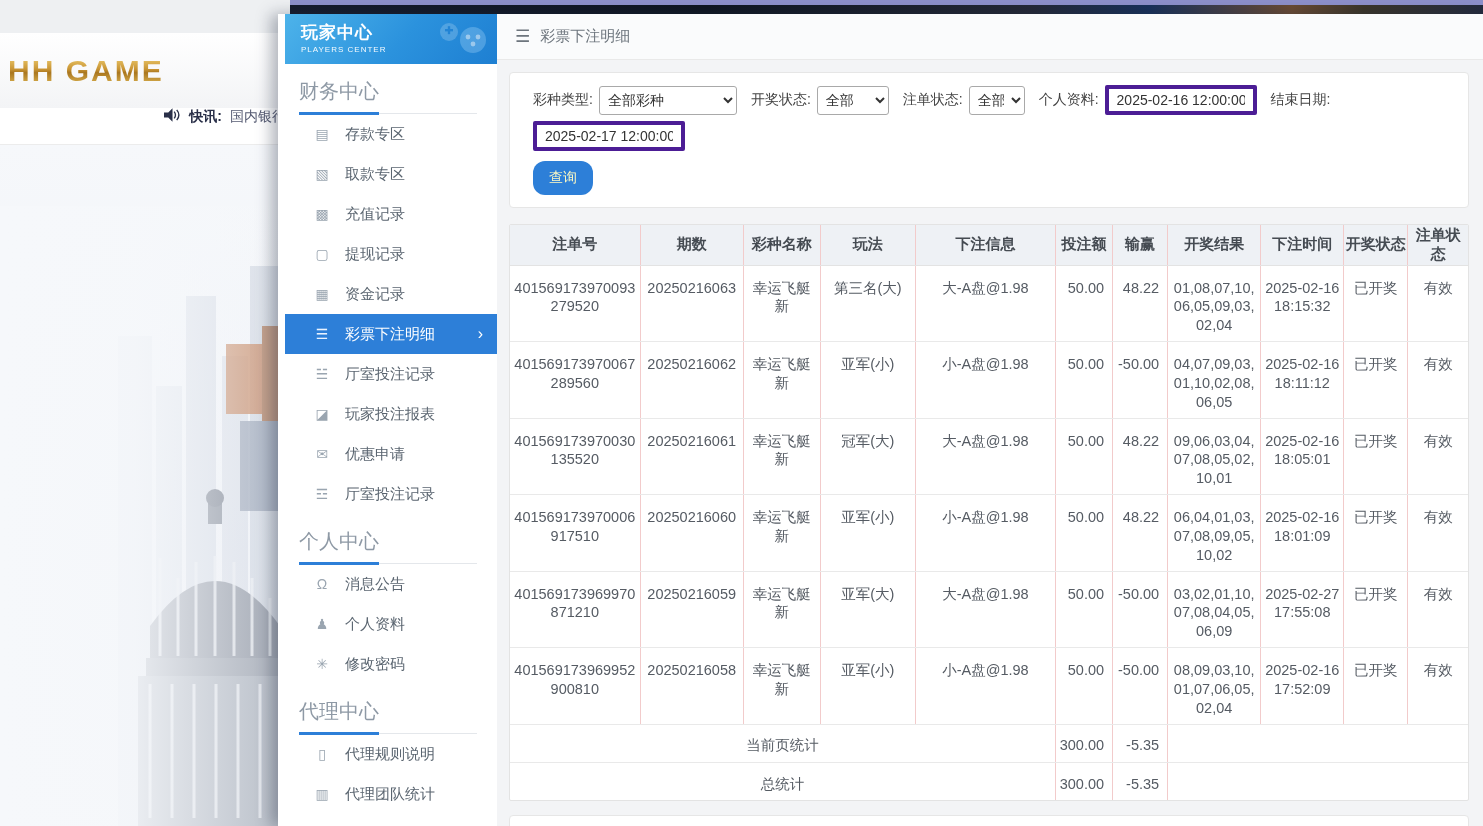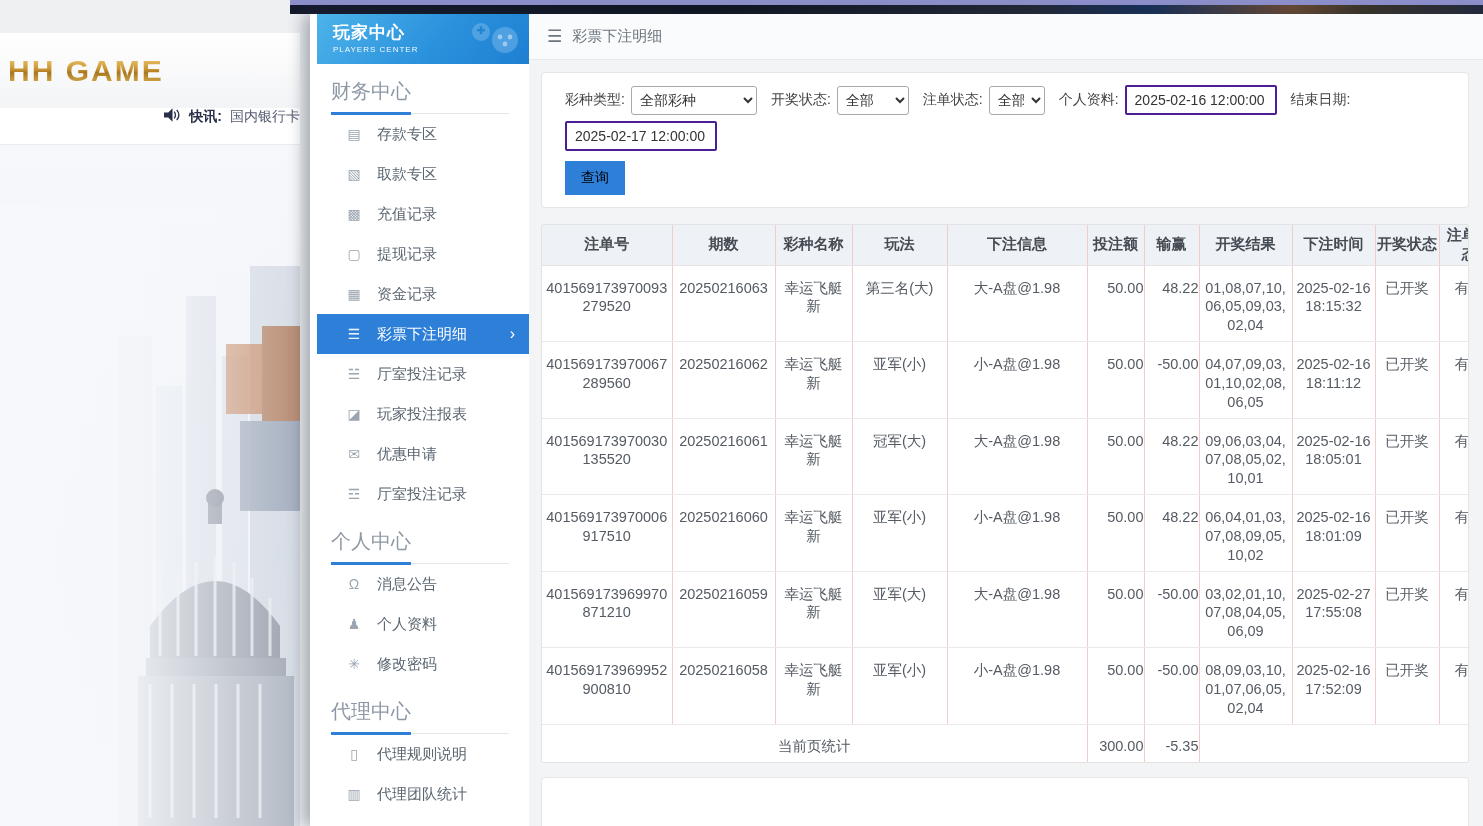--- a/index.html
+++ b/index.html
@@ -18,21 +18,21 @@
   .ticker-text { color:#565b73; }
   .spk { width:17px; height:14px; flex:0 0 auto; }
   .bg-city { position:absolute; left:0; top:145px; width:300px; height:681px; background:linear-gradient(180deg,#f6f8fb 0%,#eef1f6 60%,#f3f5f8 100%); }
   .bg-city svg { position:absolute; left:0; bottom:0; }
 
   
   .panel { position:absolute; left:278px; top:0; width:1205px; height:826px; }
   .strip-purple { position:absolute; left:12px; top:0; right:0; height:5px; background:#8d90cb; }
   .strip-dark { position:absolute; left:12px; top:5px; right:0; height:9px;
     background:linear-gradient(90deg,#141a2c 0%,#0d1420 35%,#232735 62%,#17305a 72%,#6a4a33 84%,#3a3428 90%,#232a3d 100%); }
-  .panel-body { position:absolute; left:0; top:14px; right:0; bottom:0; background:#ffffff; box-shadow:-7px 0 14px rgba(40,50,70,.35); display:flex;margin-left:32px; }
+  .panel-body { position:absolute; left:0; top:14px; right:0; bottom:0; background:#ffffff; box-shadow:-7px 0 14px rgba(40,50,70,.35); display:flex; }
 
   
   .sidebar { width:219px; flex:0 0 auto; background:#ffffff; padding-left:7px; overflow:hidden; }
   .sb-head { width:212px; height:50px; background:linear-gradient(130deg,#4db3ea 0%,#2b92dd 55%,#1e7fd2 100%); color:#fff; padding:7px 0 0 16px; position:relative; overflow:hidden; }
   .sb-head .t { font-size:17px; font-weight:bold; letter-spacing:1px; }
   .sb-head .s { font-size:8px; letter-spacing:1px; margin-top:1px; opacity:.95; }
   .sb-head .pad { position:absolute; right:8px; top:6px; opacity:.55; }
   .sb-section { margin-top:14px; }
   .sb-heading { margin:0 14px; padding-bottom:8px; font-size:20px; color:#8e99a5; border-bottom:1px solid #e4e7eb; position:relative; width:178px; }
   .sb-heading::after { content:""; position:absolute; left:0; bottom:-2px; width:80px; height:3px; background:#2d7fd8; }
@@ -48,32 +48,32 @@
   .topbar .burger { color:#6d757d; font-size:17px; cursor:pointer; }
   .topbar .title { color:#6d757d; font-size:15px; }
   .content { padding:12px 14px 0 12px; overflow:hidden; }
 
   .card { background:#fff; border:1px solid #e6e6e6; border-radius:4px; }
   .filter-card { padding:12px 23px; }
   .filter-row { display:flex; align-items:center; gap:6px; flex-wrap:wrap; font-size:14px; color:#444; }
   .filter-row label { margin-left:8px; }
   .filter-row label:first-child { margin-left:0; }
   select { font-size:14px; color:#333; border:1px solid #a9a9a9; border-radius:3px; height:29px; padding:0 4px; background:#fff; }
-  .sel-lottery { width:126px; } .sel-draw { width:72px; } .sel-order { width:56px; }
-  .date-input { width:152px; height:30px; border:2px solid #4c1d95; border-radius:2px; font-size:14px; color:#333; padding:0 8px; }
-  .btn-query { margin-top:10px; background:#2d7fd8; color:#000000; border:none; border-radius:0; font-size:14px; padding:8px 16px; cursor:pointer; }
+  .sel-lottery { width:138px; } .sel-draw { width:72px; } .sel-order { width:56px; }
+  .date-input { width:152px; height:30px; border:4px solid #4c1d95; border-radius:2px; font-size:14px; color:#333; padding:0 8px; }
+  .btn-query { margin-top:10px; background:#2d7fd8; color:#fef9c3; border:none; border-radius:12px; font-size:14px; padding:8px 16px; cursor:pointer; }
 
   .table-card { margin-top:16px; border:1px solid #e3e3e3; border-radius:2px; overflow:hidden; background:#fff; }
   table { width:100%; border-collapse:collapse; table-layout:fixed; }
   th { background:#eef1f5; color:#454b52; font-size:15px; font-weight:bold; height:40px; border-right:1px solid #f2cbcb; border-bottom:1px solid #e3e3e3; }
   th:last-child { border-right:none; }
   td { font-size:14.5px; color:#555b63; text-align:center; vertical-align:top; padding:13px 2px 6px 2px; border-right:1px solid #f2cbcb; border-bottom:1px solid #e9e9e9; word-break:break-all; line-height:1.3; }
   td:last-child { border-right:none; }
   tbody tr.data-row td { height:76px; }
-  td.num { text-align:right; padding-right:0; }
+  td.num { text-align:right; padding-right:8px; }
   tr.sum-row td { height:38px; padding-top:11px; vertical-align:middle; }
   tr.sum-row:last-child td { border-bottom:none; }
 
   .pager-card { margin-top:14px; height:56px; display:flex; align-items:center; justify-content:space-between; padding:0 16px; font-size:14px; color:#555; }
 </style>
 </head>
 <body>
 
 <div class="bg-page">
   <div class="bg-topstrip"></div>
@@ -368,20 +368,26 @@
                   <td>2025-02-16 17:52:09</td>
                   <td>已开奖</td>
                   <td>有效</td>
                 </tr>
                 <tr class="sum-row">
                   <td colspan="5">当前页统计</td>
                   <td class="num">300.00</td>
                   <td class="num">-5.35</td>
                   <td colspan="4"></td>
                 </tr>
+                <tr class="sum-row">
+                  <td colspan="5">总统计</td>
+                  <td class="num">300.00</td>
+                  <td class="num">-5.35</td>
+                  <td colspan="4"></td>
+                </tr>
               </tbody>
           </table>
         </div>
 
         <div class="card pager-card">
           
           
         </div>
       </div>
     </div>

